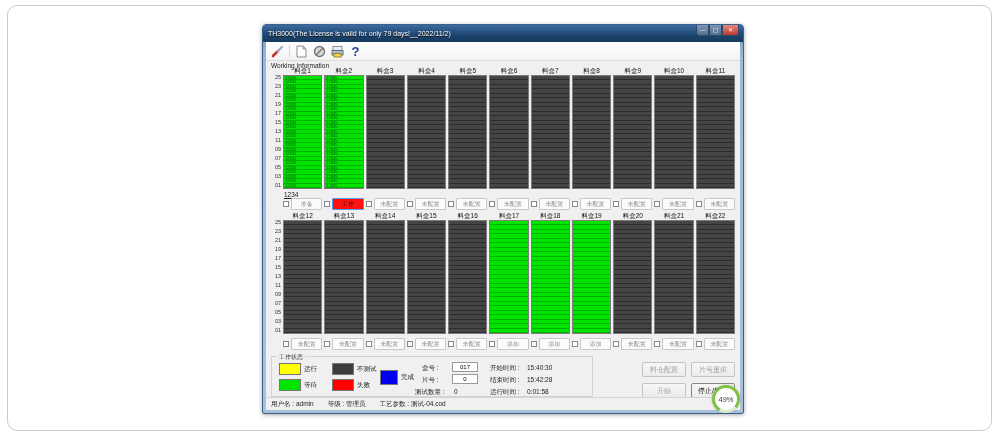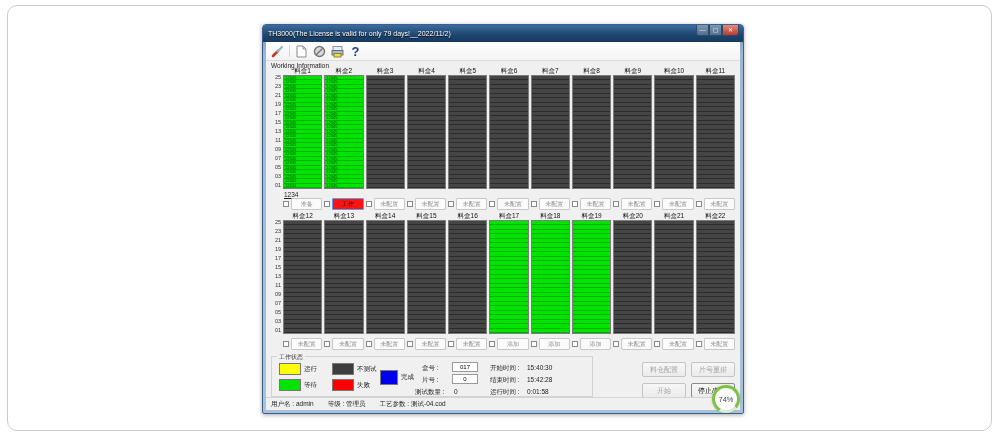--- a/index.html
+++ b/index.html
@@ -934,14 +934,14 @@
 
     <div class="statusbar">
       <span>用户名 : admin</span>
       <span>等级 : 管理员</span>
       <span>工艺参数 : 测试-04.cod</span>
     </div>
   </div>
 </div>
 
 <div class="badge">
-  <div class="badge-inner">74%</div>
+  <div class="badge-inner">49%</div>
 </div>
 
 </body></html>

